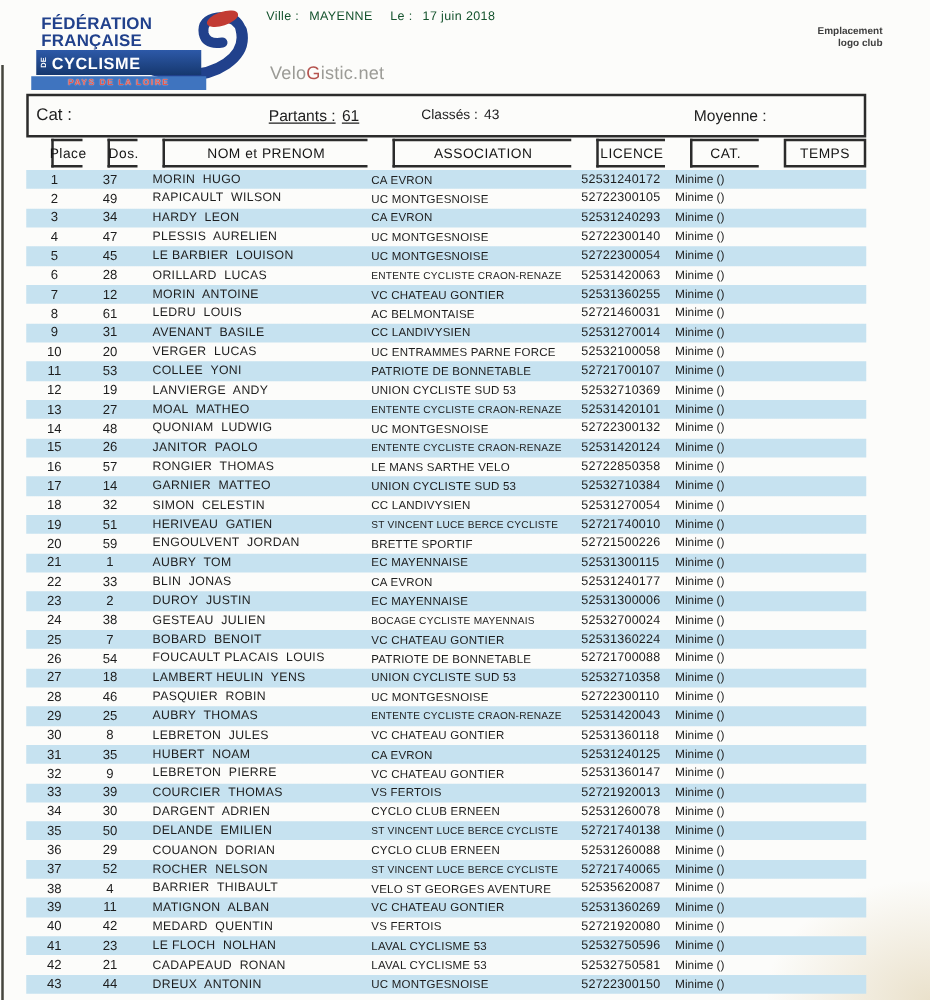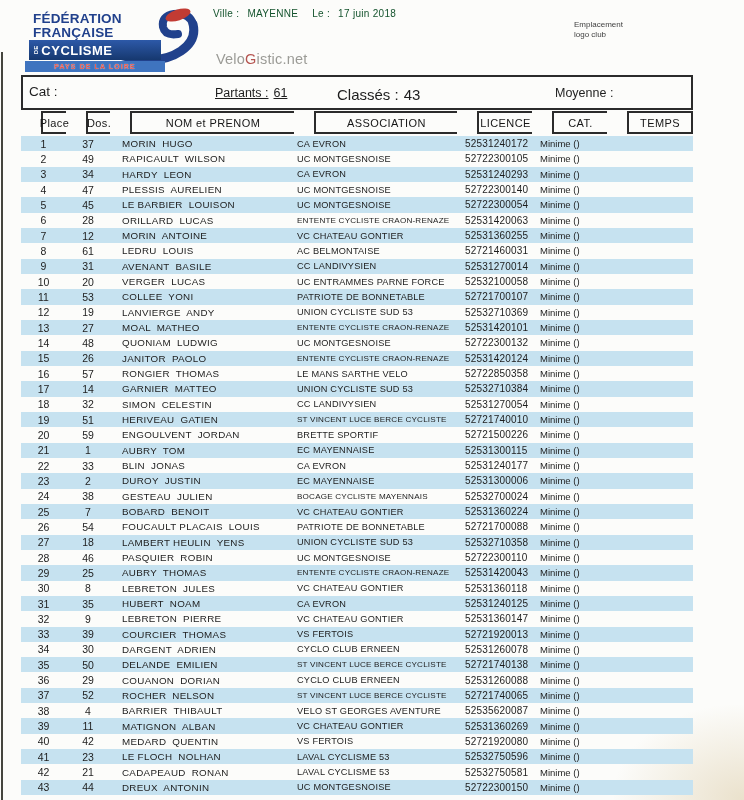--- a/index.html
+++ b/index.html
@@ -25,29 +25,29 @@
   .logo-region span{font-size:6.8px;font-weight:bold;letter-spacing:1.2px;color:#e8564b;text-shadow:0 0 1px #ffffff;}
   .logo-swoosh{position:absolute;right:-8px;top:0;}
 
   .ville-line{position:absolute;left:213px;top:8px;font-size:10px;color:#14532d;letter-spacing:.3px;}
   .ville-line .lbl{margin-right:8px;}
   .ville-line .val{margin-right:14px;}
   .org-line{position:absolute;left:213px;top:27px;font-size:11.5px;color:#2a2a2a;letter-spacing:.5px;}
   .org-line .lbl{margin-right:6px;}
   .velogistic{position:absolute;left:216px;top:51px;font-size:14.5px;color:#9b9b96;letter-spacing:.2px;}
   .velogistic .g{color:#b5544f;}
-  .emplacement{position:absolute;left:574px;top:20px;width:96px;text-align:left;
-    font-size:8px;font-weight:normal;color:#3f3f3f;line-height:9.5px;}
+  .emplacement{position:absolute;left:610px;top:20px;width:96px;text-align:right;
+    font-size:8px;font-weight:bold;color:#3f3f3f;line-height:9.5px;}
 
   
   .catbox{position:absolute;left:21px;top:75px;width:672px;height:35px;
     border:2px solid #2b2b2b;box-sizing:border-box;}
   .catbox .cat-lbl{position:absolute;left:6px;top:7px;font-size:13.5px;}
   .catbox .partants{position:absolute;left:192px;top:9px;font-size:12.5px;text-decoration:underline;}
-  .catbox .classes{position:absolute;left:314px;top:9px;font-size:15px;}
+  .catbox .classes{position:absolute;left:314px;top:9px;font-size:11px;}
   .catbox .moyenne{position:absolute;left:532px;top:9px;font-size:12.5px;}
   .catbox span.v{margin-left:5px;}
 
   
   .thead{position:absolute;left:21px;top:111px;width:672px;height:23px;
     display:grid;grid-template-columns:45px 44px 184px 163px 75px 75px 86px;box-sizing:border-box;}
   .thead .hcell{border-top:2px solid #2b2b2b;border-bottom:2px solid #2b2b2b;border-left:2px solid #2b2b2b;
     display:flex;align-items:center;justify-content:center;
     font-size:11px;letter-spacing:.4px;color:#161616;box-sizing:border-box;margin-left:20px;}
   .thead .hcell:last-child{border-right:2px solid #2b2b2b;}

